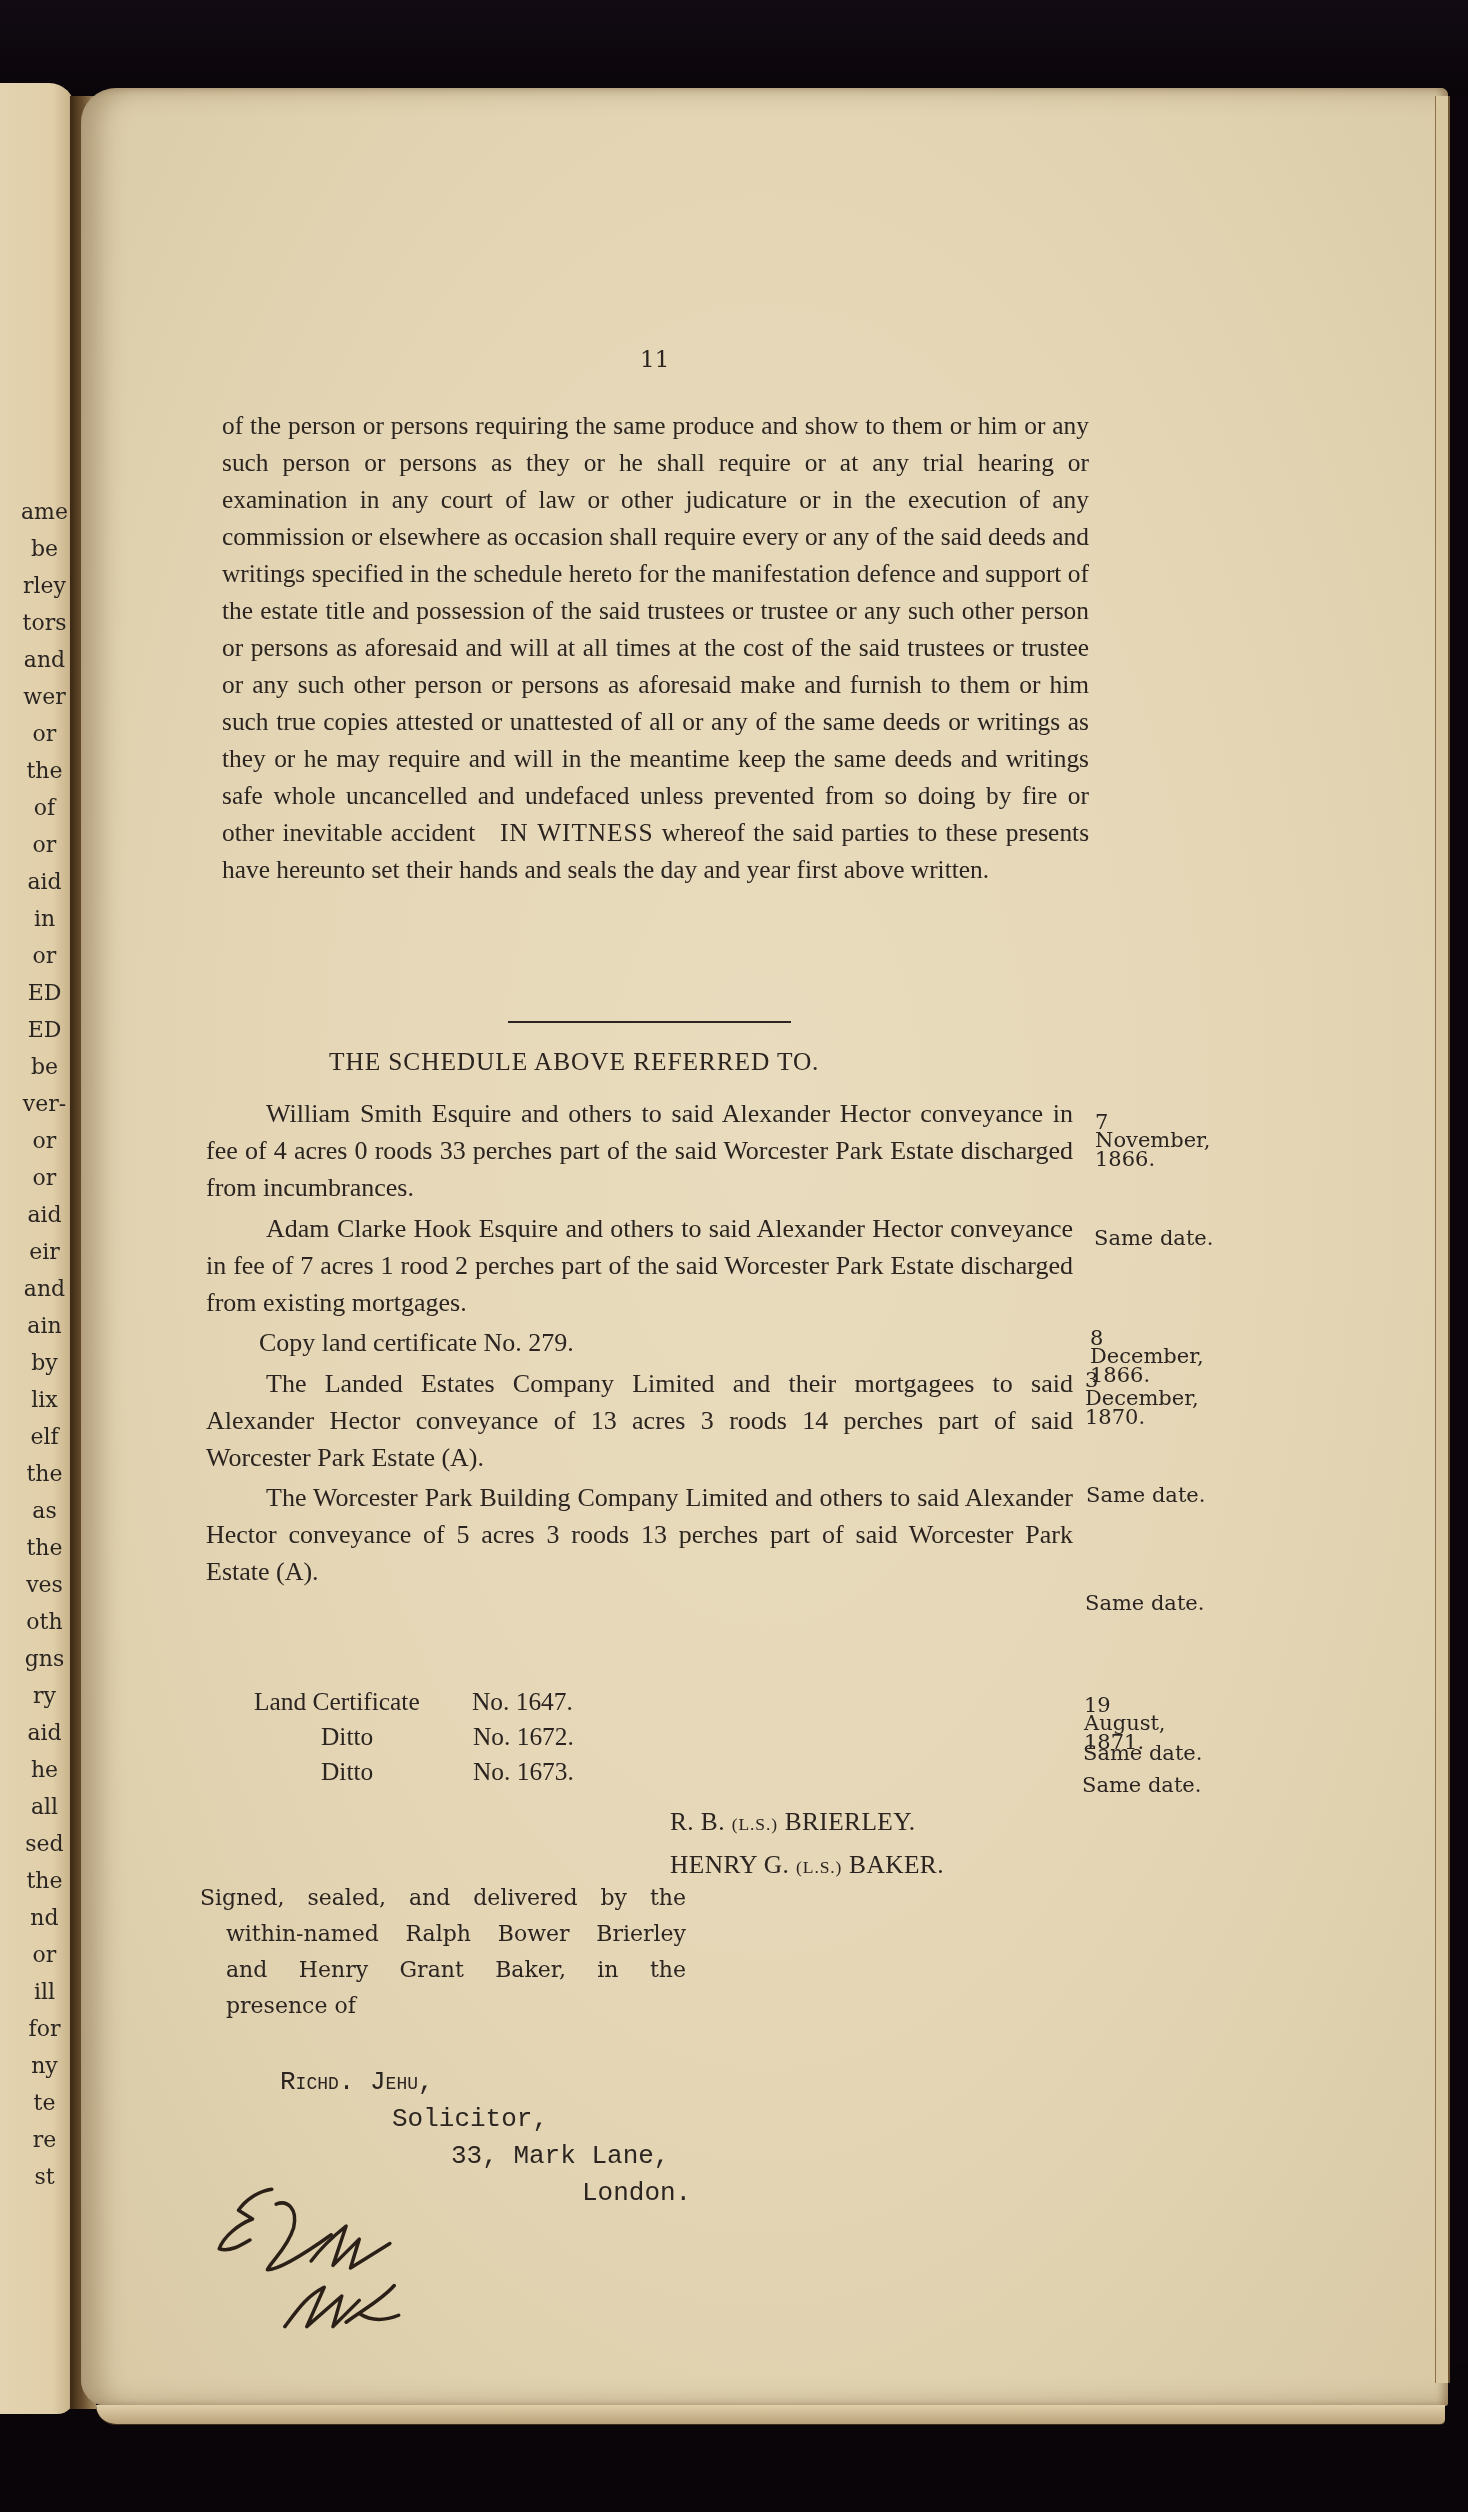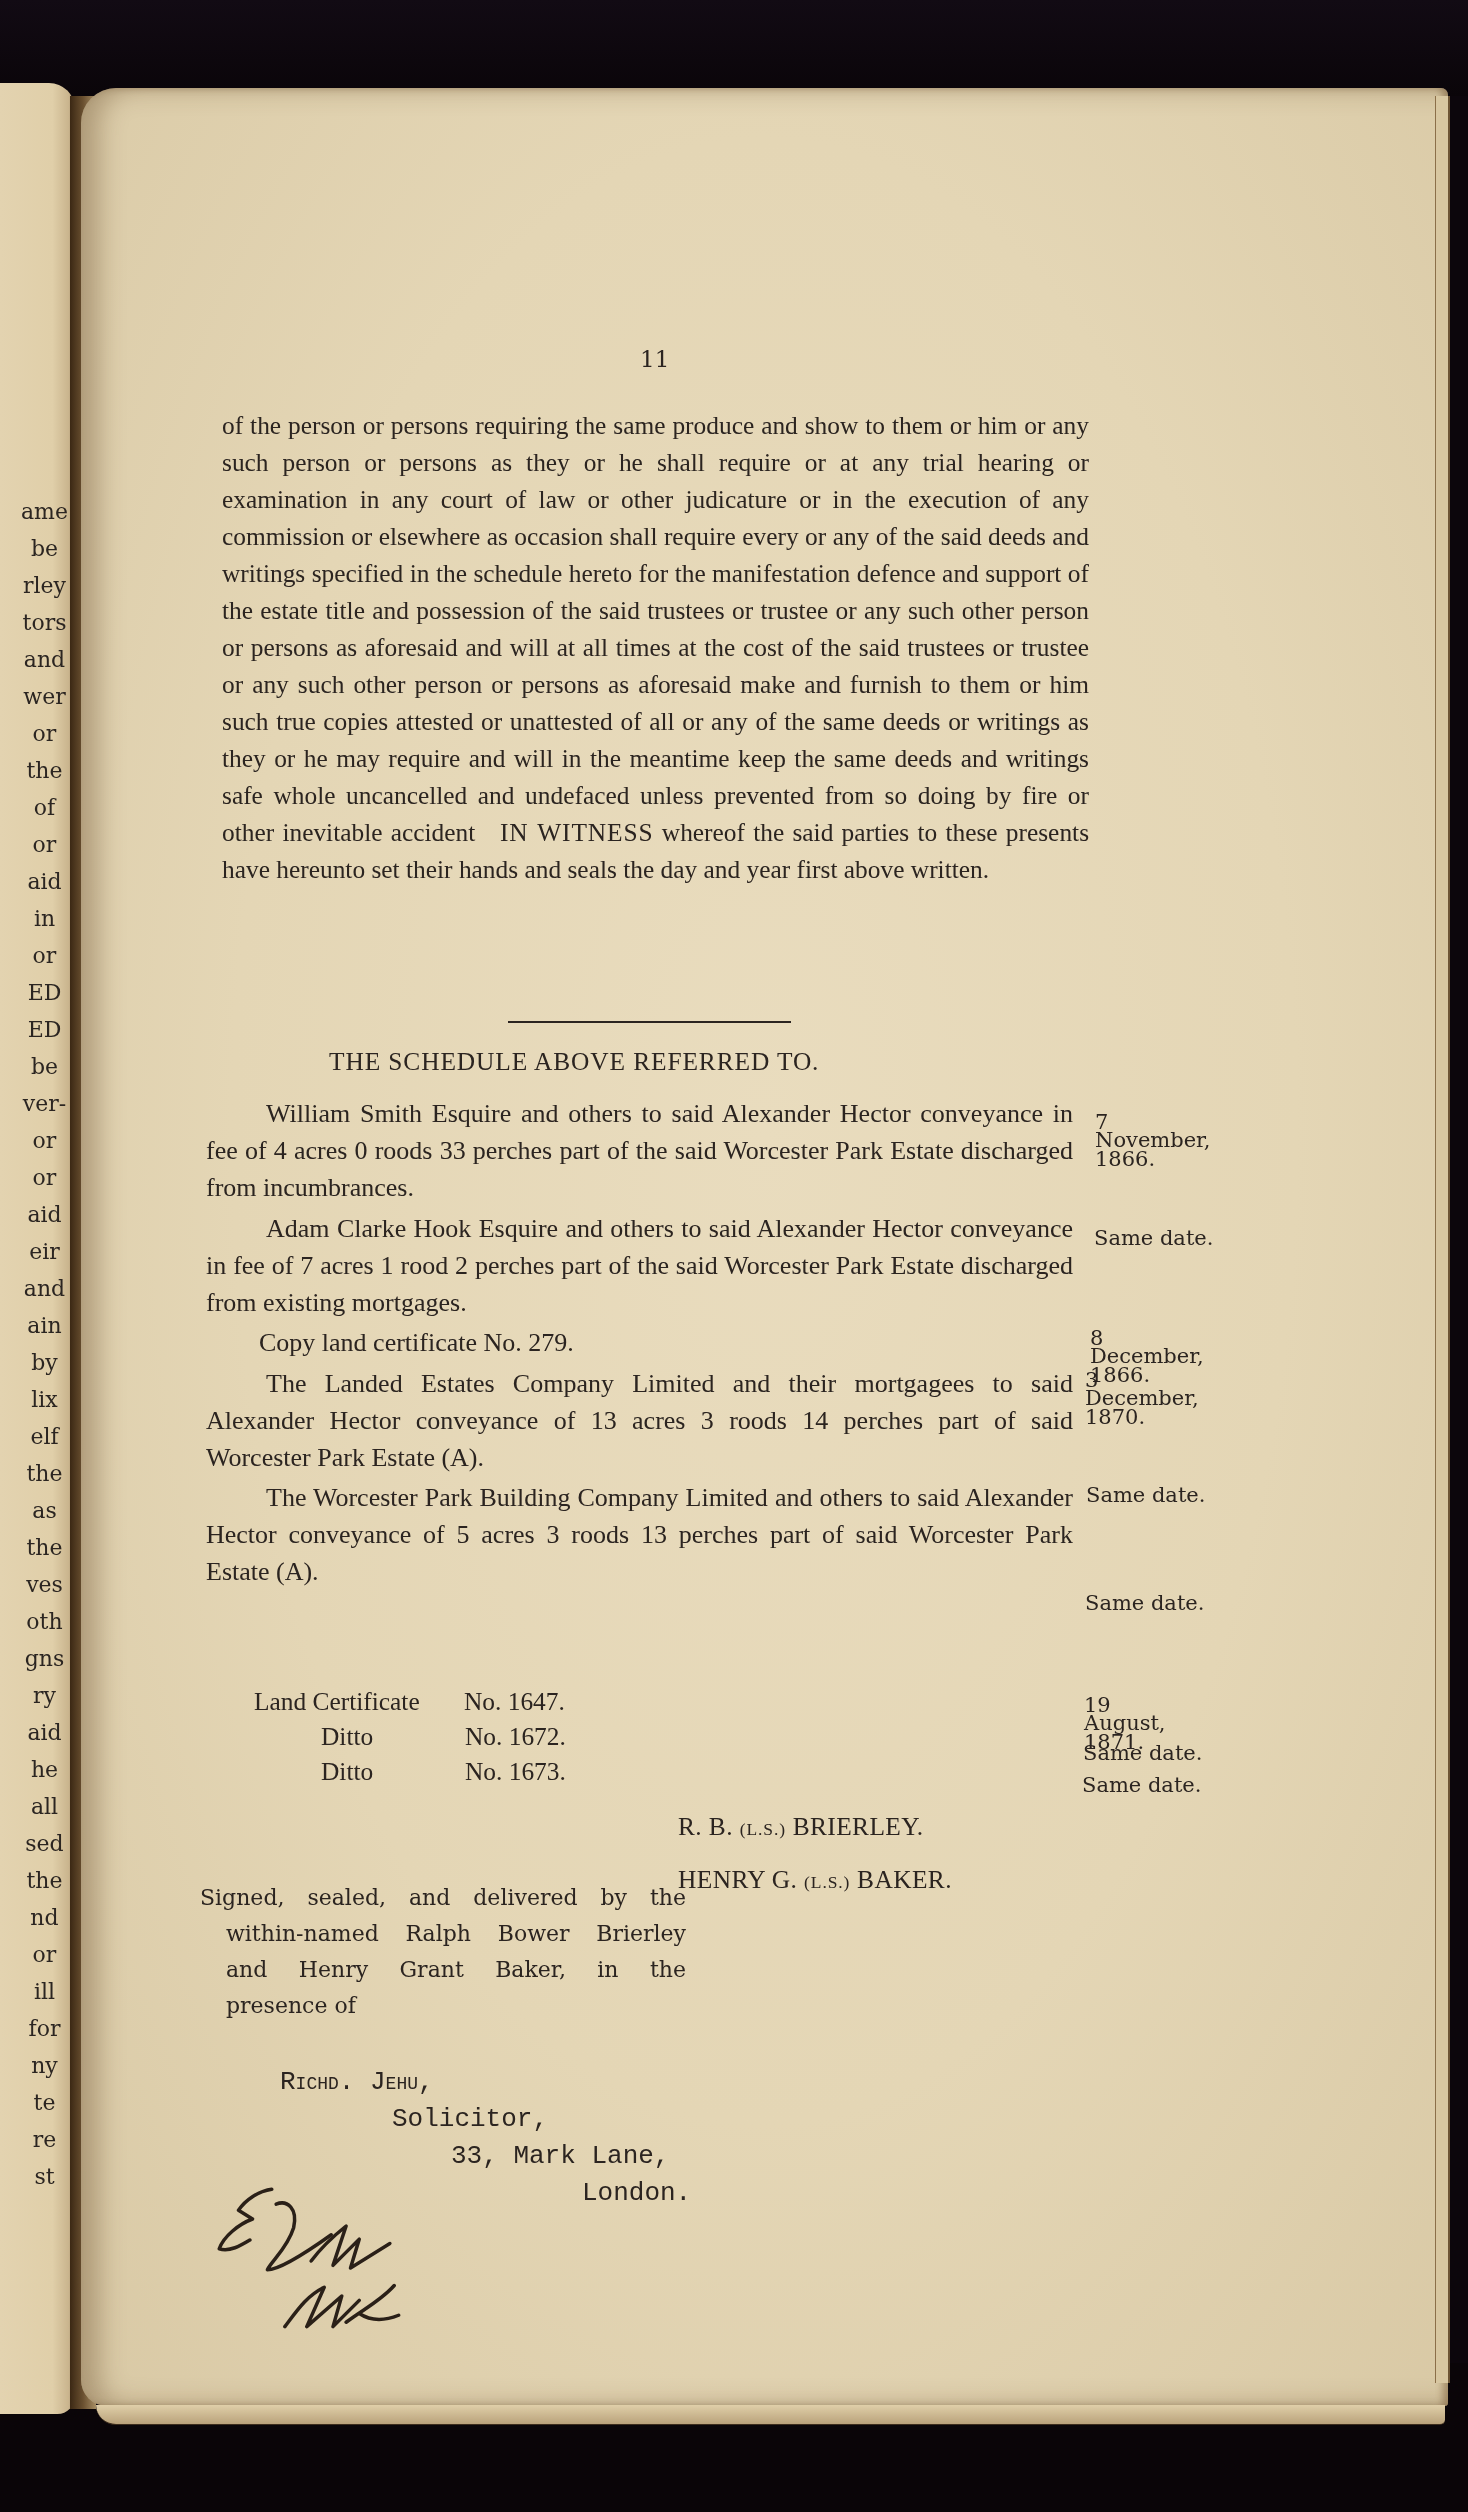--- a/index.html
+++ b/index.html
@@ -67,27 +67,27 @@
 
     .schedule {
       left:206px; top:1095px; width:867px;
       font-family:"Liberation Serif","DejaVu Serif",serif;
       font-size:26px; line-height:37px;
     }
     .entry { margin:0 0 3.5px 0; text-align:justify; text-indent:60px; }
     .entry.short { text-indent:53px; }
 
     .cert { left:254px; top:1684px; font-family:"Liberation Serif","DejaVu Serif",serif; font-size:25.4px; line-height:35px; }
-    .cert .row { display:flex; }
+    .cert .row { display:flex;gap:8px; }
     .cert .lbl { width:210px; }
     .cert .row.ditto .lbl { padding-left:67px; width:144px; }
 
     .dates { font-family:"DejaVu Serif",serif; font-size:21px; line-height:18.4px; color:#2b2420; }
 
-    .seals { left:670px; top:1801px; font-family:"Liberation Serif","DejaVu Serif",serif; font-size:25.4px; line-height:50px; letter-spacing:0.4px;margin-left:8px; }
+    .seals { left:670px; top:1801px; font-family:"Liberation Serif","DejaVu Serif",serif; font-size:25.4px; line-height:40px; letter-spacing:0.4px; }
     .seals .ls { font-size:17.5px; letter-spacing:0.9px; }
 
     .attest {
       left:200px; top:1880px; width:486px;
       font-family:"DejaVu Serif",serif; font-size:22px; line-height:36px;
     }
     .attest .l1 { text-align:justify; text-align-last:justify; }
     .attest .ind { padding-left:26px; text-align:justify; text-align-last:justify; }
     .attest .ind.last { text-align-last:left; }
     .witness { left:280px; top:2064px; font-family:Liberation Mono, monospace; font-size:26px; line-height:37px; }

